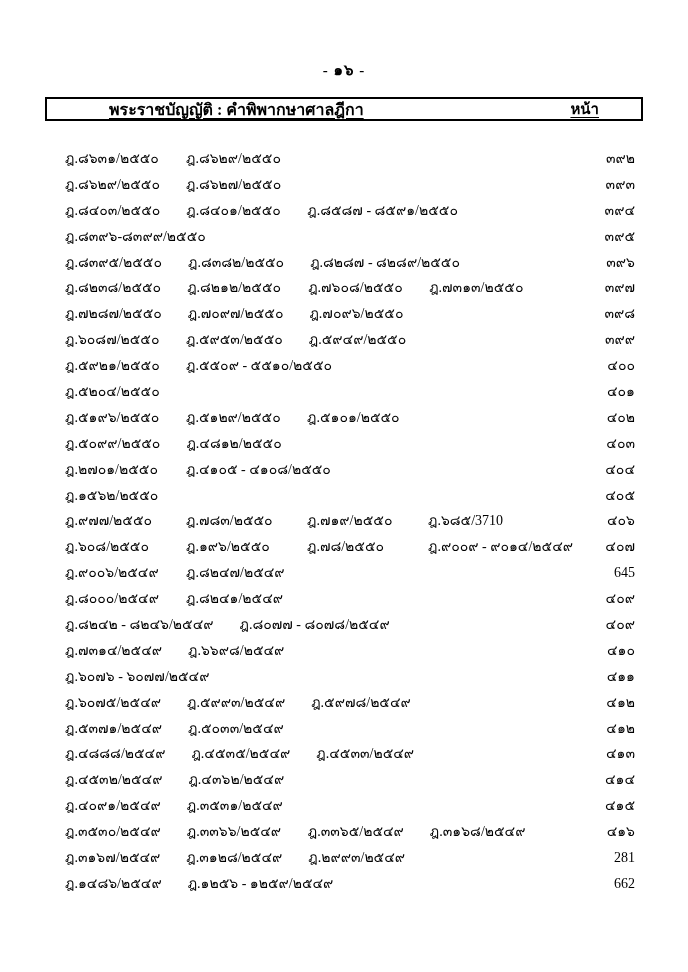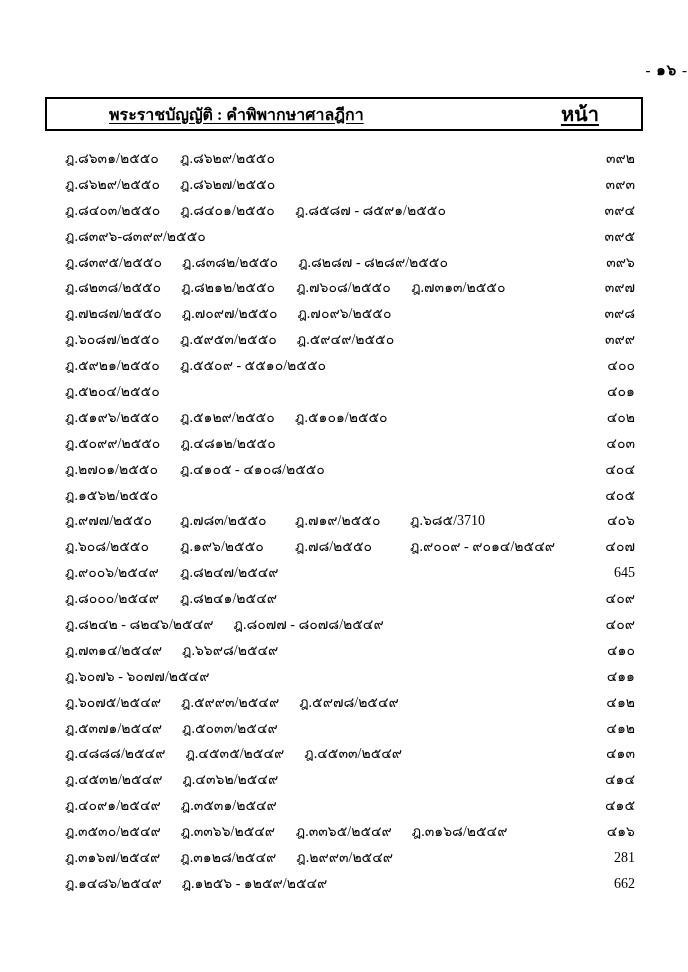--- a/index.html
+++ b/index.html
@@ -11,65 +11,65 @@
   }
   .page {
     position: relative;
     width: 688px; height: 972px;
     background: #ffffff;
     overflow: hidden;
   }
   .top-page-number {
     position: absolute;
     top: 58px; left: 0; right: 0;
-    text-align: right;
+    text-align: center;
     font-size: 15px;
     font-weight: bold;
     letter-spacing: 1px;
   }
   .header-box {
     position: absolute;
     left: 45px; right: 45px; top: 97px;
-    height: 34px;
+    height: 24px;
     border: 2px solid #000000;
     background: #ffffff;
     display: flex;
     align-items: center;
   }
   .header-title {
     margin-left: 62px;
     font-size: 16px;
     font-weight: bold;
     text-decoration: underline;
     text-underline-offset: 3px;
     white-space: pre;
   }
   .header-page-col {
     margin-left: auto;
     margin-right: 42px;
-    font-size: 20px;
+    font-size: 15px;
     font-weight: bold;
     text-decoration: underline;
     text-underline-offset: 3px;
   }
   .case-list {
     position: absolute;
     left: 65px; right: 53px; top: 146px;
   }
   .row {
     display: flex;
     align-items: baseline;
     height: 25.9px;
     font-size: 14px;
     line-height: 25.9px;
     white-space: nowrap;
   }
   .items {
     display: flex;
-    gap: 20px;
+    gap: 26px;
   }
   .item {
     min-width: 95px;
     white-space: pre;
   }
   .pagenum {
     margin-left: auto;
     text-align: right;
     white-space: pre;
   }

